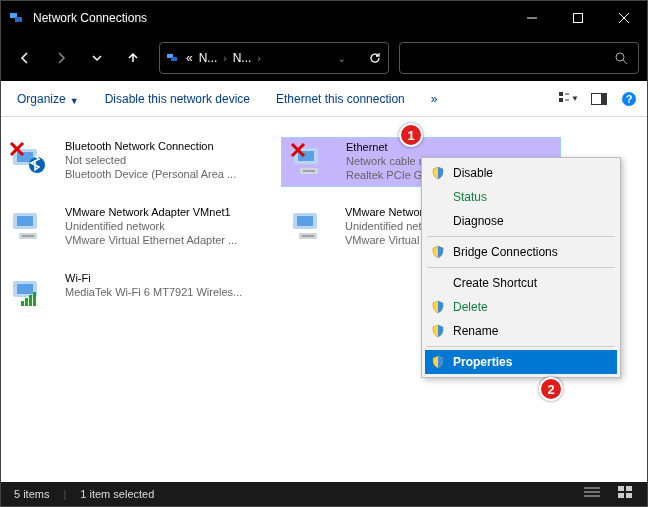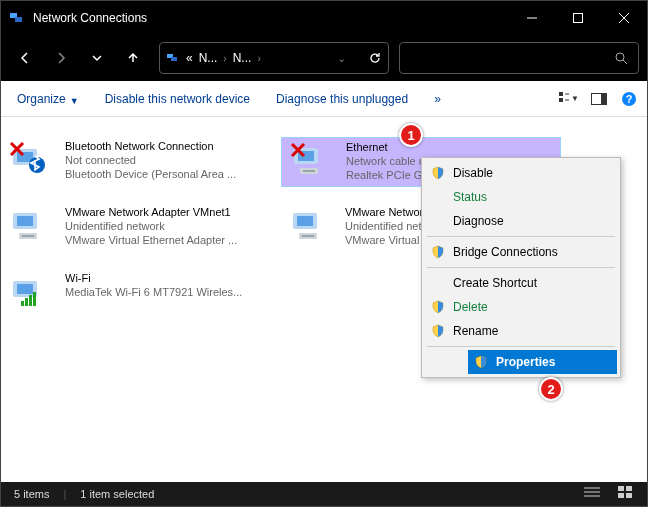--- a/index.html
+++ b/index.html
@@ -24,21 +24,21 @@
 .item { width: 280px; height: 50px; display: flex; padding: 2px 8px; gap: 16px; margin-top: 16px; }
 .item.selected { background: #c4b5fd; border: 1px solid #99d1ff; }
 .item .bigicon { width: 40px; height: 40px; flex-shrink: 0; position: relative; }
 .item .texts { flex: 1; min-width: 0; font-size: 11px; line-height: 14px; }
 .item .name { color: #000; white-space: nowrap; overflow: hidden; text-overflow: ellipsis; }
 .item .sub  { color: #666; white-space: nowrap; overflow: hidden; text-overflow: ellipsis; }
 .item .sub2 { color: #666; white-space: nowrap; overflow: hidden; text-overflow: ellipsis; }
 .ctxmenu { position: absolute; left: 420px; top: 40px; width: 200px; background: #f2f2f2; border: 1px solid #bbb; box-shadow: 2px 2px 6px rgba(0,0,0,0.25); font-size: 12px; padding: 3px; }
 .ctxitem { height: 24px; display: flex; align-items: center; padding-left: 28px; position: relative; color: #000; }
 .ctxitem.disabled { color: #15803d; }
-.ctxitem.hl { background: #0078d4; color: #fff; font-weight: 600; margin-left: 43px; }
+.ctxitem.hl { background: #0078d4; color: #fff; font-weight: 600; }
 .ctxsep { height: 1px; background: #ccc; margin: 3px 2px; }
 .shieldicon { position: absolute; left: 6px; width: 14px; height: 14px; }
 .callout { position: absolute; width: 24px; height: 24px; border-radius: 50%; background: #e21b1b; color: #fff; font-weight: 700; font-size: 13px; display: flex; align-items: center; justify-content: center; border: 2px solid #fff; box-shadow: 0 0 3px rgba(0,0,0,0.5); z-index: 50; }
 .statusbar { height: 24px; background: #1a1a1a; color: #ddd; font-size: 11px; display: flex; align-items: center; padding: 0 13px; gap: 14px; }
 .statusbar .sep { color: #555; }
 .statusbar .spacer { flex: 1; }
 .sicon { width: 16px; height: 16px; margin-left: 4px; }
 </style>
 </head>
 <body>
@@ -117,21 +117,21 @@
         </svg>
     </div>
   </div>
 
   <div class="cmdbar">
     <div class="cmdbtn">
         <span>Organize</span>
         <span style="color:#003e92;font-size:9px">▼</span>
       </div>
     <div class="cmdbtn">Disable this network device</div>
-    <div class="cmdbtn">Diagnose this unplugged</div>
+    <div class="cmdbtn">Ethernet this connection</div>
     <div class="cmdbtn">»</div>
     <span class="rspacer"></span>
     <div class="iconarea">
         <svg width="16" height="14">
           <rect x="0" y="0" width="4" height="4" fill="#333"></rect>
           <rect x="0" y="6" width="4" height="4" fill="#333"></rect>
           <line x1="6" y1="2" x2="14" y2="2" stroke="#333"></line>
           <line x1="6" y1="8" x2="14" y2="8" stroke="#333"></line>
         </svg>
         <span style="font-size:8px;color:#333;margin-left:2px">▼</span>
@@ -156,21 +156,21 @@
           <div class="bigicon"><svg viewBox="0 0 40 36" width="40" height="40">
               <rect x="4" y="8" width="24" height="16" rx="2" fill="#b9d6f2"></rect>
               <rect x="8" y="11" width="16" height="10" fill="#5aa0e6"></rect>
               <circle cx="28" cy="24" r="8" fill="#0060c0"></circle>
               <path d="M26 19v10l4-3-8-4 8-4-4-3" stroke="#fff" fill="none" stroke-width="1.6"></path>
               <line x1="2" y2="2" x2="14" y1="14" stroke="#d00" stroke-width="3"></line>
               <line x1="2" y1="2" x2="14" y2="14" stroke="#d00" stroke-width="3"></line>
             </svg></div>
           <div class="texts">
             <div class="name">Bluetooth Network Connection</div>
-            <div class="sub">Not connected</div>
+            <div class="sub">Not selected</div>
             <div class="sub2">Bluetooth Device (Personal Area ...</div>
           </div>
         </div>
         <div class="item selected">
           <div class="bigicon"><svg viewBox="0 0 40 36" width="40" height="40">
               <rect x="4" y="6" width="24" height="16" rx="2" fill="#b9d6f2"></rect>
               <rect x="8" y="9" width="16" height="10" fill="#5aa0e6"></rect>
               <rect x="10" y="26" width="18" height="6" rx="1" fill="#cfd6da"></rect>
               <rect x="13" y="28" width="12" height="2" fill="#9aa4aa"></rect>
               <line x1="2" y2="2" x2="14" y1="14" stroke="#d00" stroke-width="3"></line>

